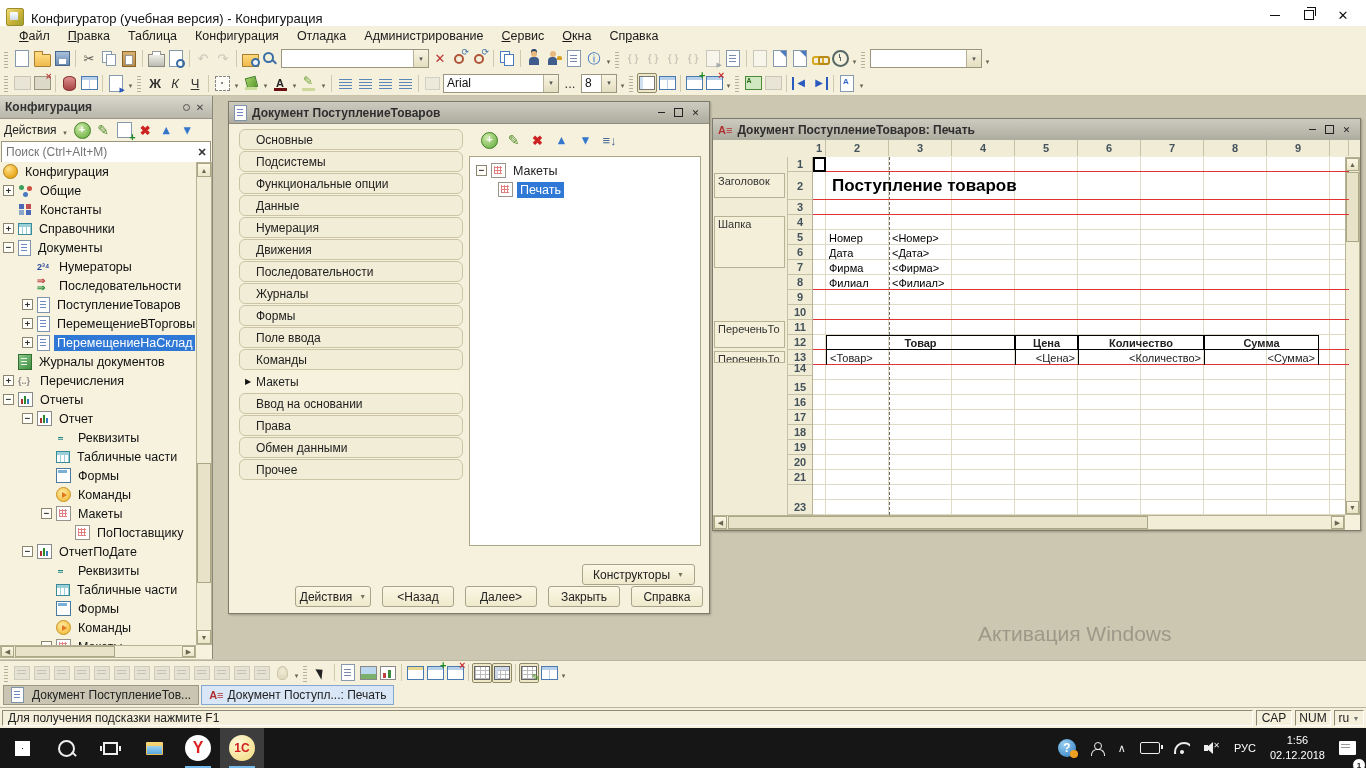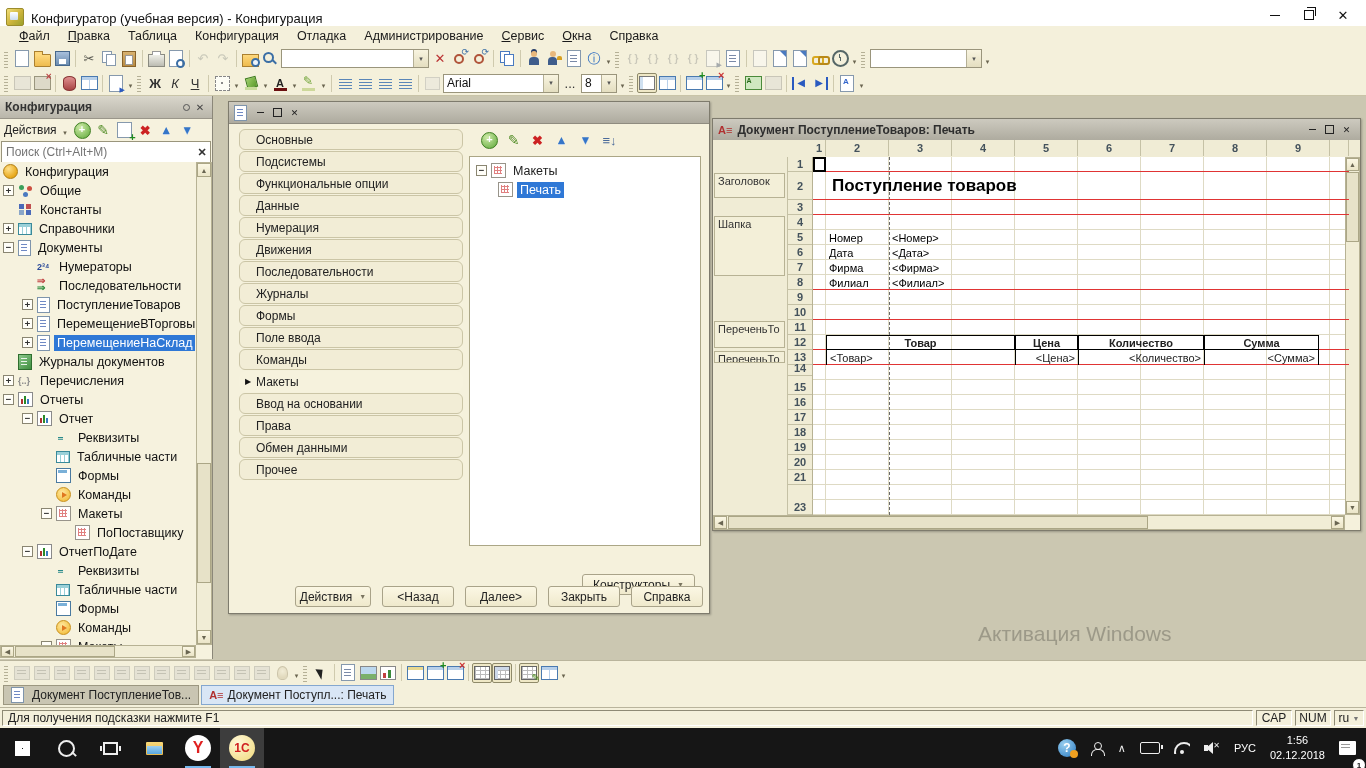--- a/index.html
+++ b/index.html
@@ -197,21 +197,21 @@
   .crestore{width:7px;height:7px;border:1px solid #222;}
   #doc-tabs{position:absolute;left:10px;top:26px;width:224px;}
   .dtab{height:21px;margin-top:1px;border:1px solid #CBC5A6;border-radius:6px 6px 6px 6px;background:#F2EDD6;
     display:flex;align-items:center;font-size:12px;color:#222;box-sizing:border-box;}
   .dtab .dtab-marker{width:16px;text-align:center;font-size:8px;color:#111;}
   .dtab.active{background:#F6F2DD;border-color:#F6F2DD;font-weight:400;}
   #doc-content{position:absolute;left:240px;top:26px;width:234px;height:450px;}
   #doc-palette{height:24px;display:flex;align-items:center;gap:7px;padding-left:12px;}
   #doc-tree{position:absolute;left:0;top:28px;width:232px;height:390px;background:#fff;border:1px solid #aba686;box-sizing:border-box;padding-top:4px;}
   .dtrow{height:19px;display:flex;align-items:center;padding-left:6px;font-size:12.5px;white-space:nowrap;}
-  #constructors-btn{position:absolute;right:8px;top:446px;}
+  #constructors-btn{position:absolute;right:8px;top:436px;}
   .btn{height:21px;padding:0 10px;background:linear-gradient(#FBF7E4,#EFE9CC);border:1px solid #A9A389;border-radius:3px;
     font-size:12px;color:#222;display:inline-flex;align-items:center;justify-content:center;box-sizing:border-box;}
   .btn .dd{font-size:7px;color:#7a7560;margin-left:7px;}
   #doc-buttons{position:absolute;left:0;bottom:6px;width:482px;display:flex;justify-content:flex-end;gap:11px;padding-right:8px;box-sizing:border-box;}
   #doc-buttons .btn{width:72px;}
   #doc-buttons .btn.w-dd{width:76px;}
   
   #print-window{position:absolute;left:712px;top:118px;width:649px;height:413px;background:#F5F1DC;border:1px solid #7e7b6d;box-sizing:border-box;box-shadow:1px 1px 2px rgba(0,0,0,.25);}
   #pw-colhead{position:absolute;left:0;top:21px;height:17px;width:647px;background:#F0ECD5;border-bottom:1px solid #b7b294;}
   .ch-cell{position:absolute;top:0;height:16px;border-right:1px solid #c5c1a5;display:flex;align-items:center;justify-content:center;
@@ -713,20 +713,21 @@
     <div class="sbar" style="left:0;top:549px;width:196px;height:13px;">
       <div class="sb-arrow" style="left:0;top:0;width:13px;height:11px;">◀</div>
       <div class="sb-thumb" style="left:14px;top:0;width:100px;height:11px;"></div>
       <div class="sb-arrow" style="right:0;top:0;width:13px;height:11px;">▶</div>
     </div>
   </div>
 
   <div id="doc-window">
     <div class="child-title">
       <span class="ct-ico ti ti-page"></span>
+      <span class="ct-text">Документ ПоступлениеТоваров</span>
       <span class="cbtn">
           <span class="bar"></span>
         </span>
       <span class="cbtn">
           <span class="crestore"></span>
         </span>
       <span class="cbtn">✕</span>
     </div>
     <div id="doc-tabs">
         <div class="dtab">
@@ -860,21 +861,21 @@
         <div class="ch-cell" style="left: 239px; width: 63px;">4</div>
         <div class="ch-cell" style="left: 302px; width: 63px;">5</div>
         <div class="ch-cell" style="left: 365px; width: 63px;">6</div>
         <div class="ch-cell" style="left: 428px; width: 63px;">7</div>
         <div class="ch-cell" style="left: 491px; width: 63px;">8</div>
         <div class="ch-cell" style="left: 554px; width: 63px;">9</div>
         <div class="ch-cell" style="left: 617px; width: 19px;"></div>
       </div>
     <div id="pw-gutter">
         <div class="sec-box" style="top: 16px; height: 25px;">Заголовок</div>
-        <div class="sec-box" style="top: 59px; height: 60px;">Шапка</div>
+        <div class="sec-box" style="top: 59px; height: 52px;">Шапка</div>
         <div class="sec-box" style="top: 164px; height: 27px;">ПереченьТо</div>
         <div class="sec-box" style="top: 194px; height: 12px;">ПереченьТо</div>
       </div>
     <div id="pw-rownums">
         <div class="rn-cell" style="top: 0px; height: 15px;">1</div>
         <div class="rn-cell" style="top: 15px; height: 28px;">2</div>
         <div class="rn-cell" style="top: 43px; height: 15px;">3</div>
         <div class="rn-cell" style="top: 58px; height: 15px;">4</div>
         <div class="rn-cell" style="top: 73px; height: 15px;">5</div>
         <div class="rn-cell" style="top: 88px; height: 15px;">6</div>

